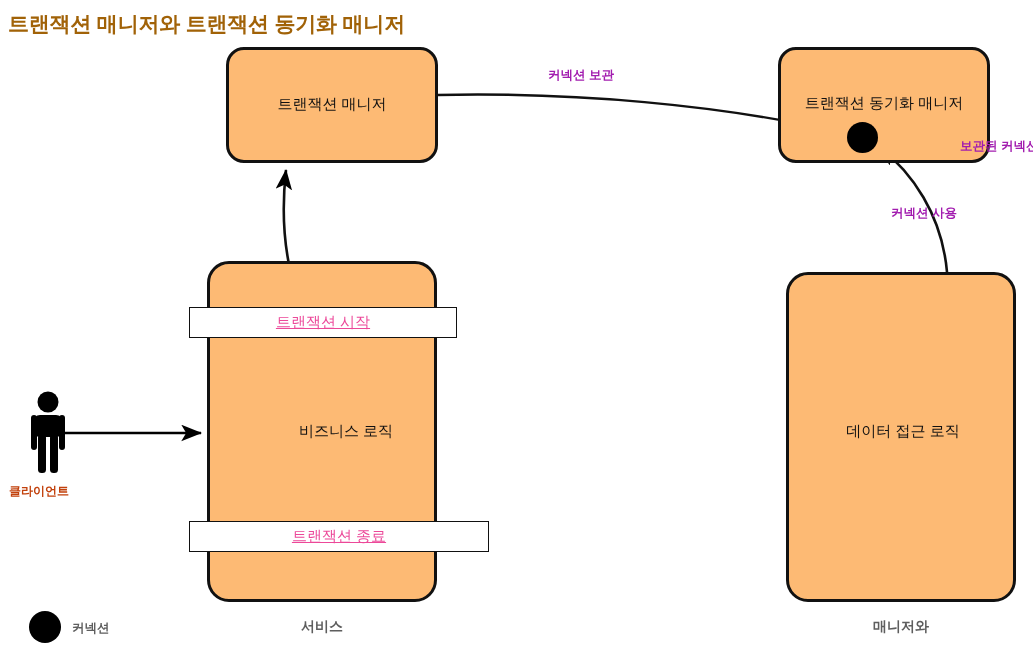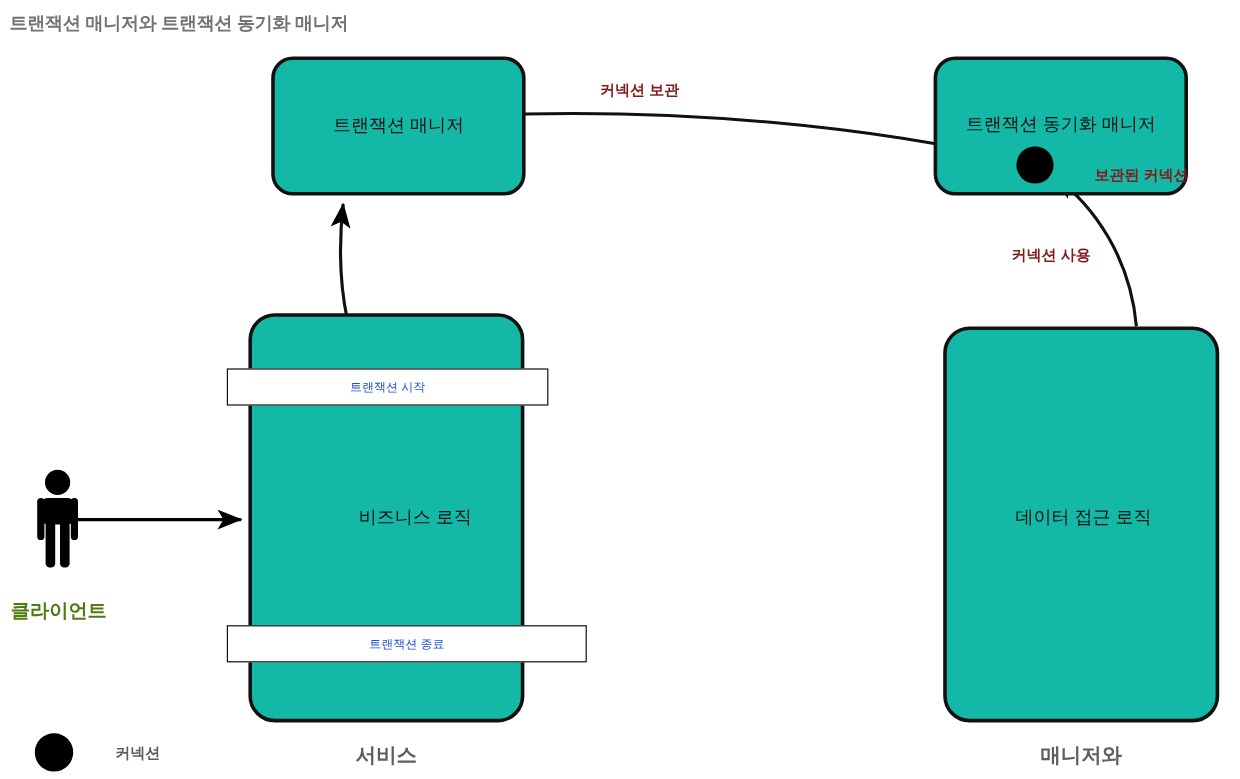--- a/index.html
+++ b/index.html
@@ -20,94 +20,95 @@
     left: 0;
     top: 0;
     width: 1033px;
     height: 649px;
   }
 
   .title {
     position: absolute;
     left: 8px;
     top: 10px;
-    font-size: 15px;
+    font-size: 21px;
     font-weight: bold;
-    color: #737373;
+    color: #a16207;
     letter-spacing: -0.2px;
     white-space: nowrap;
   }
 
   
   .box {
     position: absolute;
     box-sizing: border-box;
-    background: #14b8a6;
+    background: #fdba74;
     border: 3px solid #111111;
     border-radius: 18px;
   }
   .box.tall { border-radius: 22px; }
 
   .box-label {
     position: absolute;
     width: 100%;
     text-align: center;
     font-size: 15px;
     color: #111111;
     white-space: nowrap;
   }
 
   
   .group-caption {
     position: absolute;
     text-align: center;
-    font-size: 17px;
+    font-size: 14px;
     font-weight: bold;
     color: #5e5e5e;
     white-space: nowrap;
   }
 
   
   .bar {
     position: absolute;
     box-sizing: border-box;
     background: #ffffff;
     border: 1.5px solid #111111;
     display: flex;
     align-items: center;
     justify-content: center;
-    font-size: 10px;
-    color: #1d4ed8;
+    font-size: 15px;
+    color: #ec4899;
     white-space: nowrap;
+    text-decoration: underline;
   }
 
   
   .dot {
     position: absolute;
     border-radius: 50%;
     background: #000000;
   }
 
   
   .edge-label {
     position: absolute;
     font-size: 12.5px;
     font-weight: bold;
-    color: #7f1d1d;
+    color: #a21caf;
     white-space: nowrap;
+    margin-left: 48px;
   }
 
   
   .actor-caption {
     position: absolute;
-    font-size: 16px;
+    font-size: 12px;
     font-weight: bold;
-    color: #4d7c0f;
+    color: #c2410c;
     white-space: nowrap;
-    margin-top: 16px;
   }
 
   
   .legend-label {
     position: absolute;
     font-size: 12.5px;
     font-weight: bold;
     color: #5e5e5e;
     white-space: nowrap;
   }
@@ -174,13 +175,13 @@
 <div class="group-caption" style="left:207px; top:618px; width:230px;">서비스</div>
 
 <div class="box tall" style="left:786px; top:272px; width:230px; height:330px;"></div>
 
 <div class="box-label" style="left:786px; top:422px; width:234px;">데이터 접근 로직</div>
 
 <div class="group-caption" style="left:786px; top:618px; width:230px;">매니저와</div>
 
 <div class="actor-caption" style="left:9px; top:483px;">클라이언트</div>
 
-<div class="legend-label" style="left:72px; top:620px;margin-left:24px;">커넥션</div>
+<div class="legend-label" style="left:72px; top:620px;">커넥션</div>
 
 </body></html>

